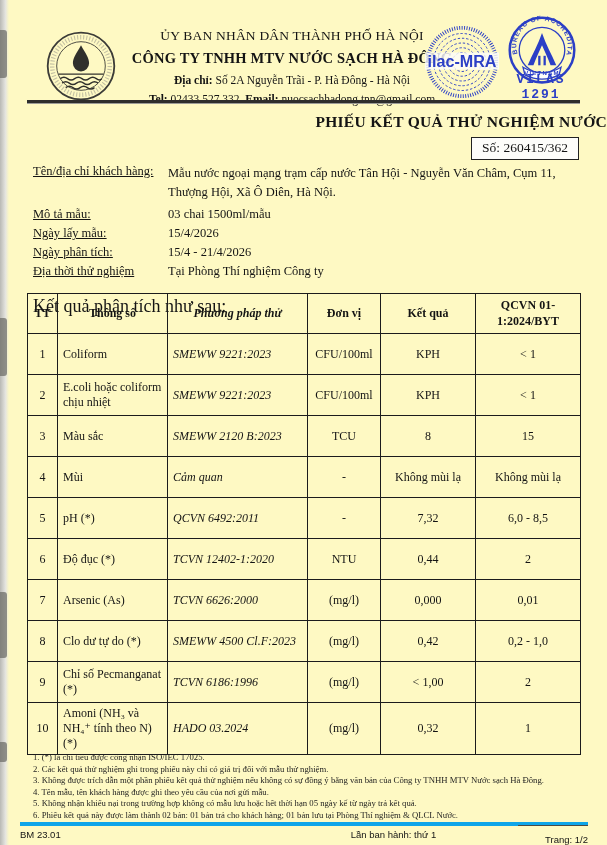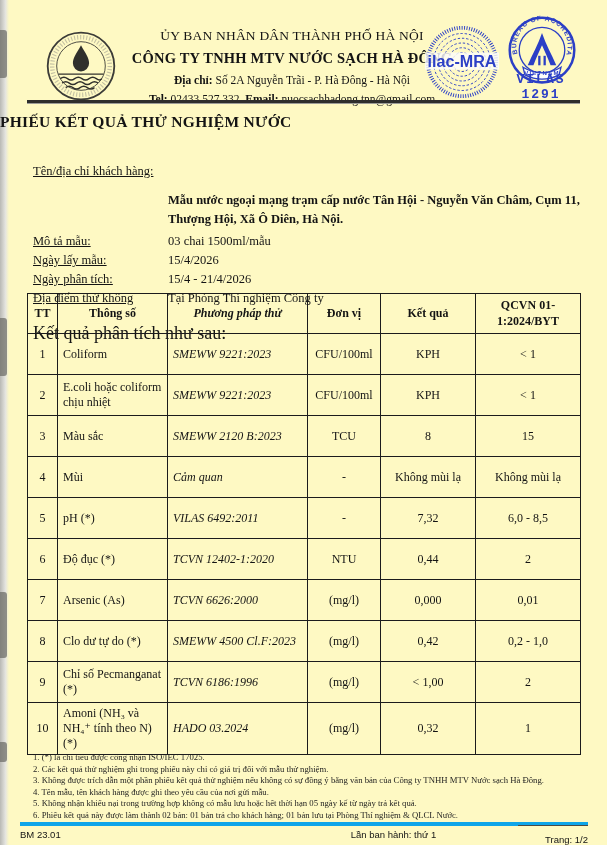--- a/index.html
+++ b/index.html
@@ -30,31 +30,31 @@
   .stamps { position:absolute; right:-4px; top:-6px; width:160px; height:96px; }
   .stamp-ilac { position:absolute; left:0; top:12px; width:76px; height:76px; }
   .stamp-vilas { position:absolute; right:4px; top:2px; width:76px; height:76px; }
   .vilas-code { position:absolute; right:0; top:60px; width:86px; text-align:center;
     font-family:Liberation Mono, monospace; font-weight:bold; font-size:13px;
     letter-spacing:2px; color:#2b3fc6; }
   .rule { position:absolute; left:27px; top:100px; width:553px; height:4px;
     border-top:3px solid #2e2e2c; border-bottom:1px solid #9c9c97; }
 
   
-  .title { position:absolute; left:0; top:113px; width:607px; text-align:left;
+  .title { position:absolute; left:0; top:113px; width:607px; text-align:right;
     font-size:15.5px; font-weight:bold; letter-spacing:.3px; }
   .doc-no { position:absolute; right:28px; top:137px; border:1.5px solid #222;
     padding:2px 10px 3px; font-size:13.5px; background:#fdfdfa; }
 
   
   .info { position:absolute; left:33px; top:164px; width:550px; font-size:12.5px; }
   .info-row { display:flex; margin-bottom:4px; }
   .info-label { width:134px; flex:0 0 134px;text-decoration:underline; }
   .info-value { flex:1; padding-left:1px; }
-  .v-bold { font-weight:bold; line-height:1.55;margin-top:27px; }
+  .v-bold { font-weight:normal; line-height:1.55; }
   .results-intro { margin-top:17px; font-size:18px; }
 
   
   table.results { position:absolute; left:27px; top:293px; width:553px;
     border-collapse:collapse; table-layout:fixed; font-size:12px; }
   table.results th, table.results td {
     border:1.4px solid #1c1c1c; padding:3px 5px; vertical-align:middle;
     background:transparent; }
   table.results th { font-weight:bold; font-size:12px; line-height:1.3;
     text-align:center; height:40px; }
@@ -145,40 +145,41 @@
         <path d="M20 56 Q40 68 60 56 L58 64 Q40 73 22 64 Z" fill="#fdfdfa" stroke="#2b3fc6" stroke-width="1.4"></path>
         <text x="40" y="64" text-anchor="middle" font-family="Liberation Sans,sans-serif" font-size="6.4" font-weight="bold" fill="#2b3fc6" letter-spacing="1.2">VIETNAM</text>
       </svg>
       <div class="vilas-code">VILAS 1291</div>
     </div>
   </div>
 
   <div class="rule"></div>
 
   <div class="title">PHIẾU KẾT QUẢ THỬ NGHIỆM NƯỚC</div>
+  <div class="doc-no">Số: 260415/362</div>
 
   <div class="info">
     <div class="info-row">
       <div class="info-label">Tên/địa chỉ khách hàng:</div>
       <div class="info-value v-bold">Mẫu nước ngoại mạng trạm cấp nước Tân Hội - Nguyễn Văn Châm, Cụm 11, Thượng Hội, Xã Ô Diên, Hà Nội.</div>
     </div>
     <div class="info-row">
       <div class="info-label">Mô tả mẫu:</div>
       <div class="info-value">03 chai 1500ml/mẫu</div>
     </div>
     <div class="info-row">
       <div class="info-label">Ngày lấy mẫu:</div>
       <div class="info-value">15/4/2026</div>
     </div>
     <div class="info-row">
       <div class="info-label">Ngày phân tích:</div>
       <div class="info-value">15/4 - 21/4/2026</div>
     </div>
     <div class="info-row">
-      <div class="info-label">Địa điểm thử không</div>
+      <div class="info-label">Địa thời thử nghiệm</div>
       <div class="info-value">Tại Phòng Thí nghiệm Công ty</div>
     </div>
     <div class="results-intro">Kết quả phân tích như sau:</div>
   </div>
 
   <table class="results">
     <thead>
       <tr>
         <th class="c-tt">TT</th>
         <th class="c-param">Thông số</th>
@@ -217,21 +218,21 @@
         <td class="c-tt">4</td>
         <td class="c-param">Mùi</td>
         <td class="c-method">Cảm quan</td>
         <td class="c-unit">-</td>
         <td class="c-result">Không mùi lạ</td>
         <td class="c-qcvn">Không mùi lạ</td>
       </tr>
       <tr>
         <td class="c-tt">5</td>
         <td class="c-param">pH (*)</td>
-        <td class="c-method">VILAS 6492:2011</td>
+        <td class="c-method">QCVN 6492:2011</td>
         <td class="c-unit">-</td>
         <td class="c-result">7,32</td>
         <td class="c-qcvn">6,0 - 8,5</td>
       </tr>
       <tr>
         <td class="c-tt">6</td>
         <td class="c-param">Độ đục (*)</td>
         <td class="c-method">TCVN 12402-1:2020</td>
         <td class="c-unit">NTU</td>
         <td class="c-result">0,44</td>

